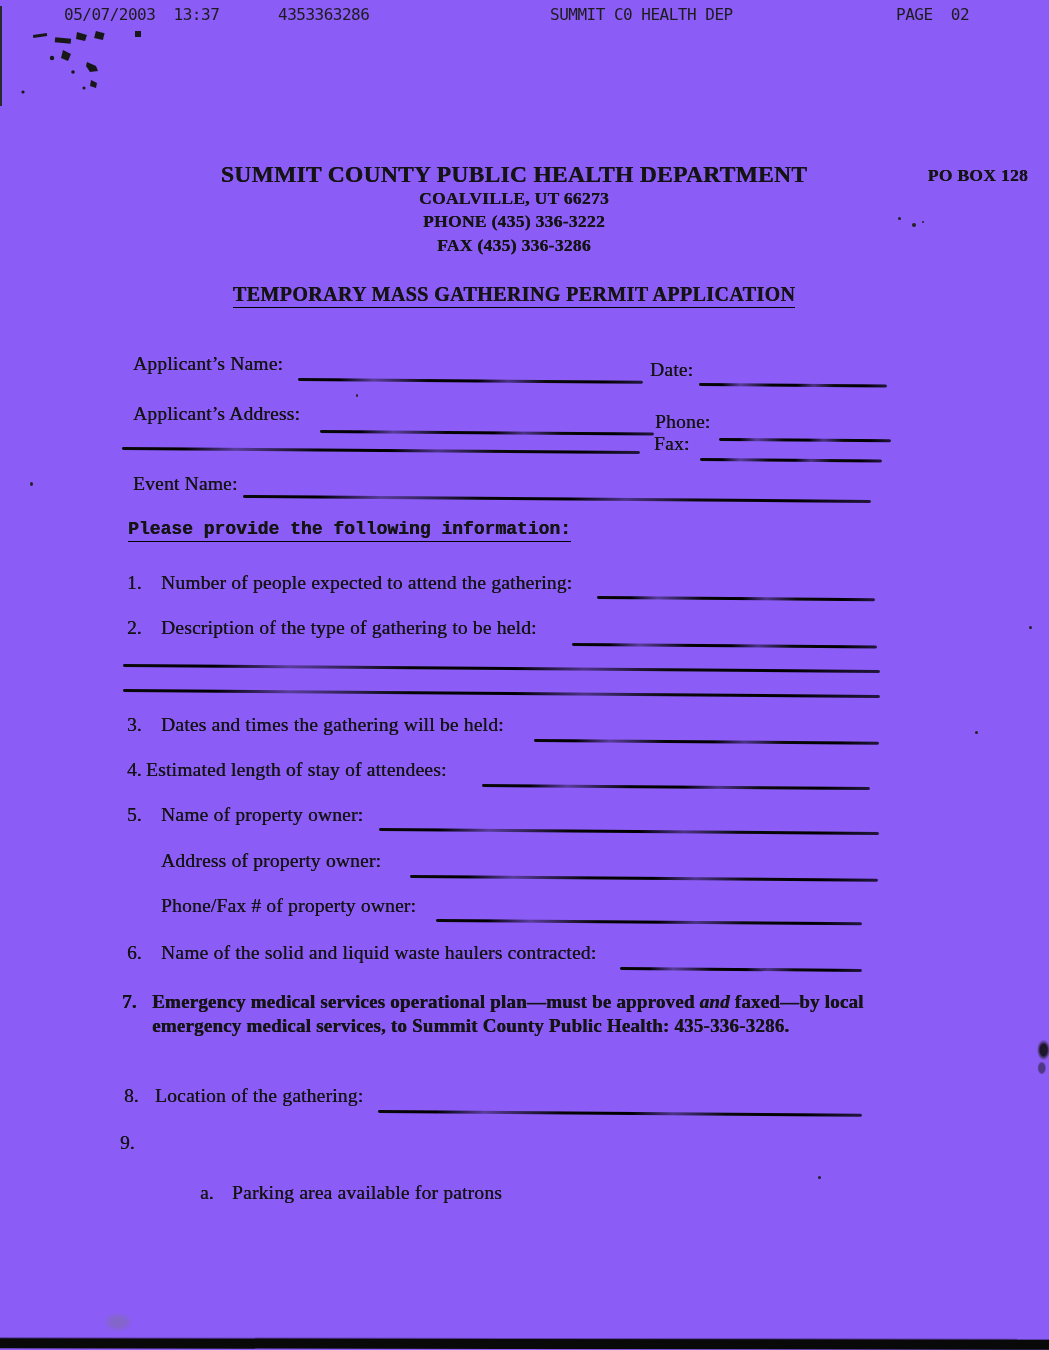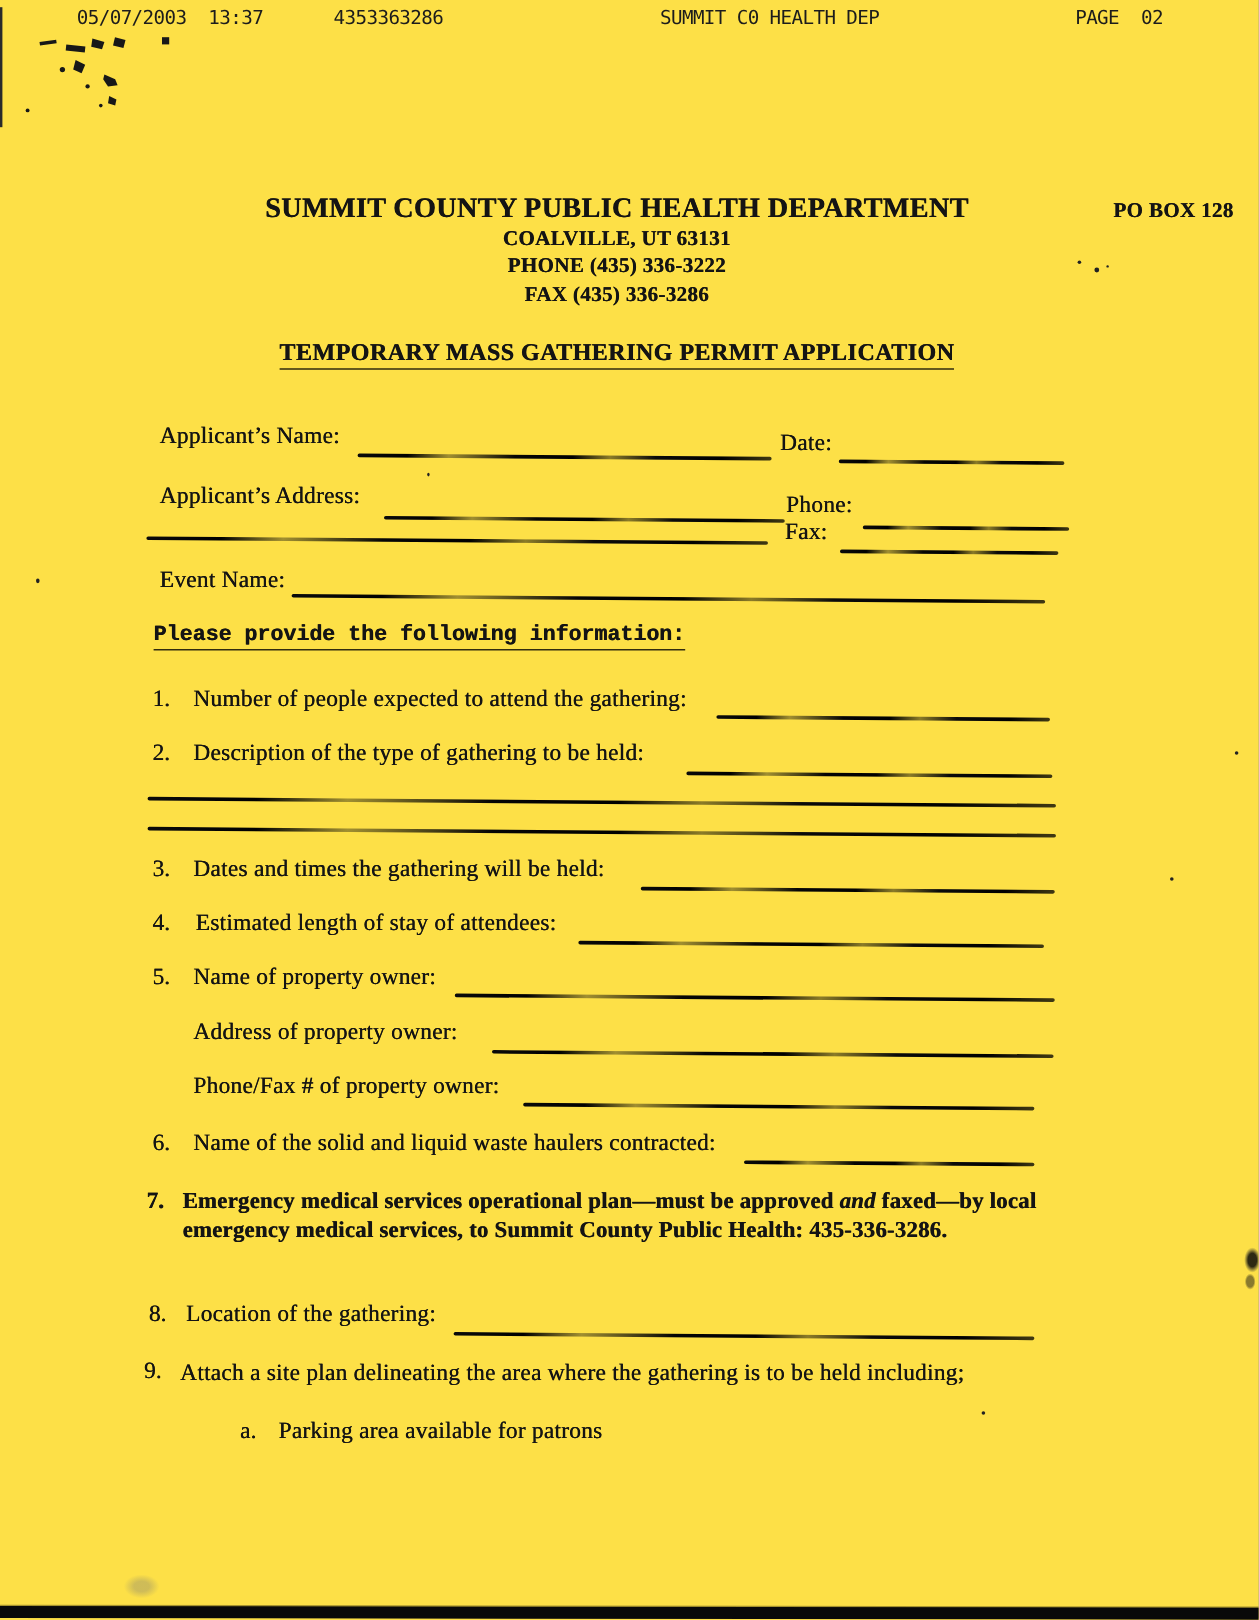--- a/index.html
+++ b/index.html
@@ -1,18 +1,18 @@
 <!DOCTYPE html>
 <html><head>
 <meta charset="utf-8">
 <style>
   html,body{margin:0;padding:0;background:#9a9a9a;}
   .page{
     position:relative;width:1049px;height:1350px;margin:0 auto;
-    background:#fde047;overflow:hidden;
+    background:#8b5cf6;overflow:hidden;
     font-family:"Liberation Serif","DejaVu Serif",serif;color:#141414;
   }
   .abs{position:absolute;}
   .fx{
     font-family:"DejaVu Sans Mono","Liberation Mono",monospace;
     font-size:16px;color:#1c1c1c;white-space:pre;letter-spacing:-.5px;
   }
   .lbl{font-size:19.5px;letter-spacing:.2px;white-space:pre;text-shadow:.3px 0 0 currentColor;}
   .bold{font-weight:bold;}
   .center-block{left:0;width:1028px;text-align:center;}
@@ -70,21 +70,21 @@
       <path d="M72 40 l9 4 2 5 -8 1 -4 -6 z"></path>
       <circle cx="58" cy="50" r="1.8"></circle>
       <path d="M76 58 l6 3 -1 5 -6 -2 z"></path>
       <circle cx="69" cy="66" r="1.5"></circle>
       <circle cx="8" cy="70" r="1.6"></circle>
     </g>
   </svg>
 
   <div class="abs center-block lh-title" style="top:132px;margin-top:29px;">SUMMIT COUNTY PUBLIC HEALTH DEPARTMENT</div>
   <div class="abs center-block lh-sub" style="top:165px;text-align:right;">PO BOX 128</div>
-  <div class="abs center-block lh-sub" style="top:188px;">COALVILLE, UT 63131</div>
+  <div class="abs center-block lh-sub" style="top:188px;">COALVILLE, UT 66273</div>
   <div class="abs center-block lh-sub" style="top:211px;">PHONE (435) 336-3222</div>
   <div class="abs center-block lh-sub" style="top:235px;">FAX (435) 336-3286</div>
 
   <div class="abs center-block" style="top:283px;">
     <span class="form-title underline-span">TEMPORARY MASS GATHERING PERMIT APPLICATION</span>
   </div>
 
   <span class="abs lbl" style="left:133px;top:353px;">Applicant’s Name:</span>
   <div class="abs bl" style="left:298px;top:378px;width:345px;"></div>
   <span class="abs lbl" style="left:650px;top:359px;">Date:</span>
@@ -114,21 +114,21 @@
   <span class="abs lbl" style="left:161px;top:617px;">Description of the type of gathering to be held:</span>
   <div class="abs bl" style="left:572px;top:643px;width:305px;"></div>
   <div class="abs bl" style="left:123px;top:664px;width:757px;"></div>
   <div class="abs bl" style="left:123px;top:689px;width:757px;"></div>
 
   <span class="abs num" style="left:127px;top:714px;">3.</span>
   <span class="abs lbl" style="left:161px;top:714px;">Dates and times the gathering will be held:</span>
   <div class="abs bl" style="left:534px;top:739px;width:345px;"></div>
 
   <span class="abs num" style="left:127px;top:759px;">4.</span>
-  <span class="abs lbl" style="left:163px;top:759px;">Estimated length of stay of attendees:</span>
+  <span class="abs lbl" style="left:146px;top:759px;">Estimated length of stay of attendees:</span>
   <div class="abs bl" style="left:482px;top:784px;width:388px;"></div>
 
   <span class="abs num" style="left:127px;top:804px;">5.</span>
   <span class="abs lbl" style="left:161px;top:804px;">Name of property owner:</span>
   <div class="abs bl" style="left:379px;top:828px;width:500px;"></div>
 
   <span class="abs lbl" style="left:161px;top:850px;">Address of property owner:</span>
   <div class="abs bl" style="left:410px;top:875px;width:468px;"></div>
 
   <span class="abs lbl" style="left:161px;top:895px;">Phone/Fax # of property owner:</span>
@@ -141,21 +141,20 @@
   <span class="abs num bold" style="left:122px;top:991px;">7.</span>
   <div class="abs i7block" style="left:152px;top:990px;">
     <span>Emergency medical services operational plan—must be approved </span><i>and</i><span> faxed—by local emergency medical services, to Summit County Public Health: 435-336-3286.</span>
   </div>
 
   <span class="abs num" style="left:124px;top:1085px;">8.</span>
   <span class="abs lbl" style="left:155px;top:1085px;">Location of the gathering:</span>
   <div class="abs bl" style="left:378px;top:1110px;width:484px;"></div>
 
   <span class="abs num" style="left:120px;top:1132px;">9.</span>
-  <span class="abs lbl" style="left:150px;top:1134px;">Attach a site plan delineating the area where the gathering is to be held including;</span>
   <span class="abs num" style="left:200px;top:1182px;">a.</span>
   <span class="abs lbl" style="left:232px;top:1182px;">Parking area available for patrons</span>
 
   <div class="abs dot" style="left:898px;top:217px;width:3px;height:3px;"></div>
   <div class="abs dot" style="left:912px;top:223px;width:4px;height:4px;"></div>
   <div class="abs dot" style="left:922px;top:221px;width:2px;height:2px;"></div>
   <div class="abs dot" style="left:30px;top:482px;width:3px;height:4px;"></div>
   <div class="abs dot" style="left:1029px;top:626px;width:3px;height:3px;"></div>
   <div class="abs dot" style="left:975px;top:731px;width:3px;height:3px;"></div>
   <div class="abs dot" style="left:818px;top:1176px;width:3px;height:3px;"></div>

